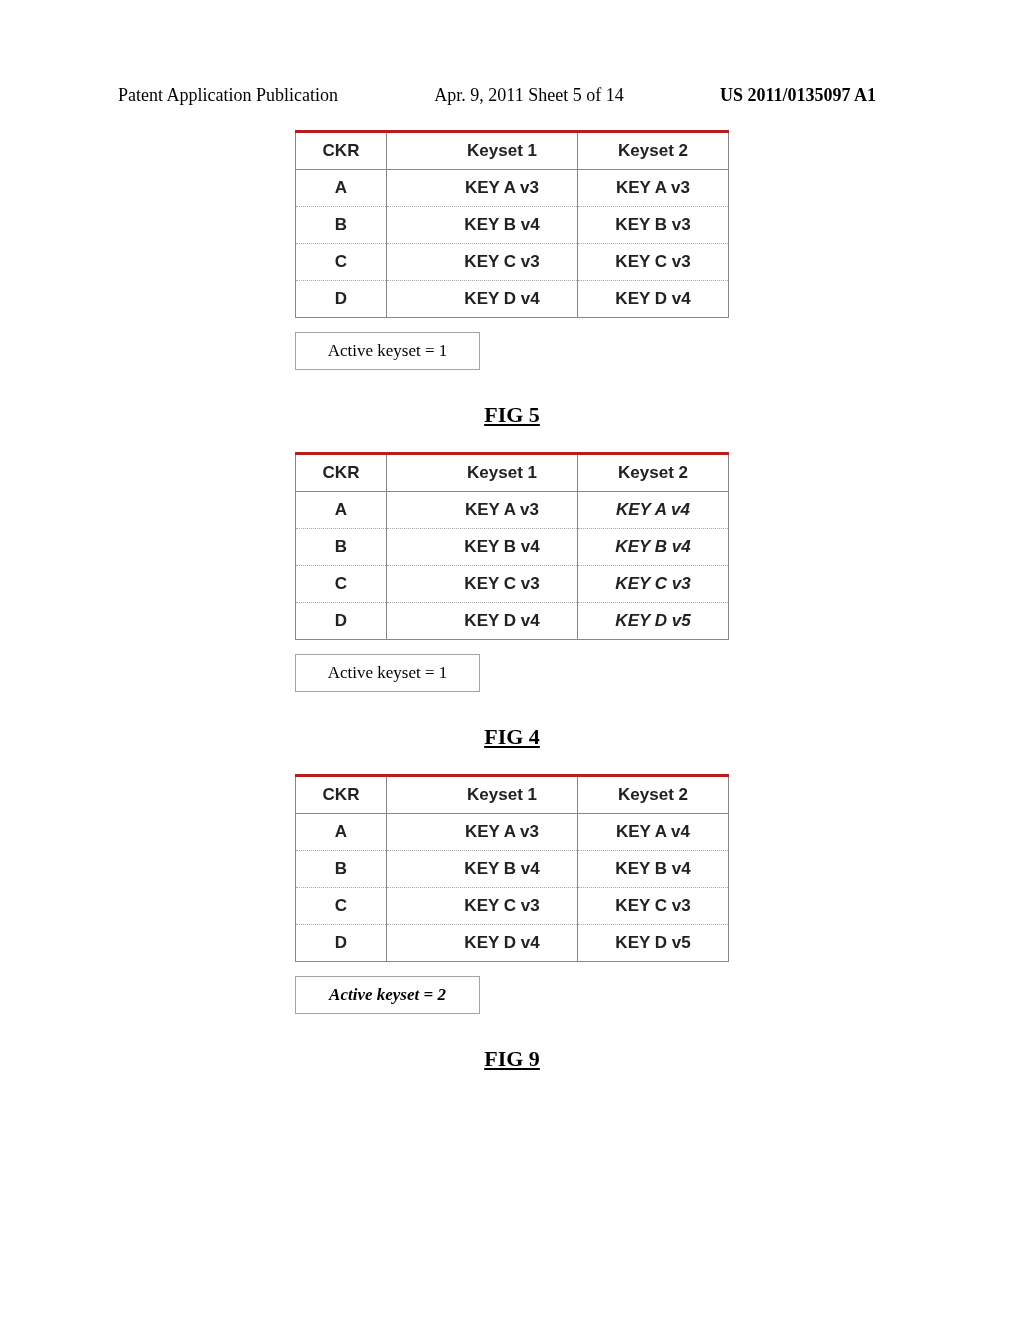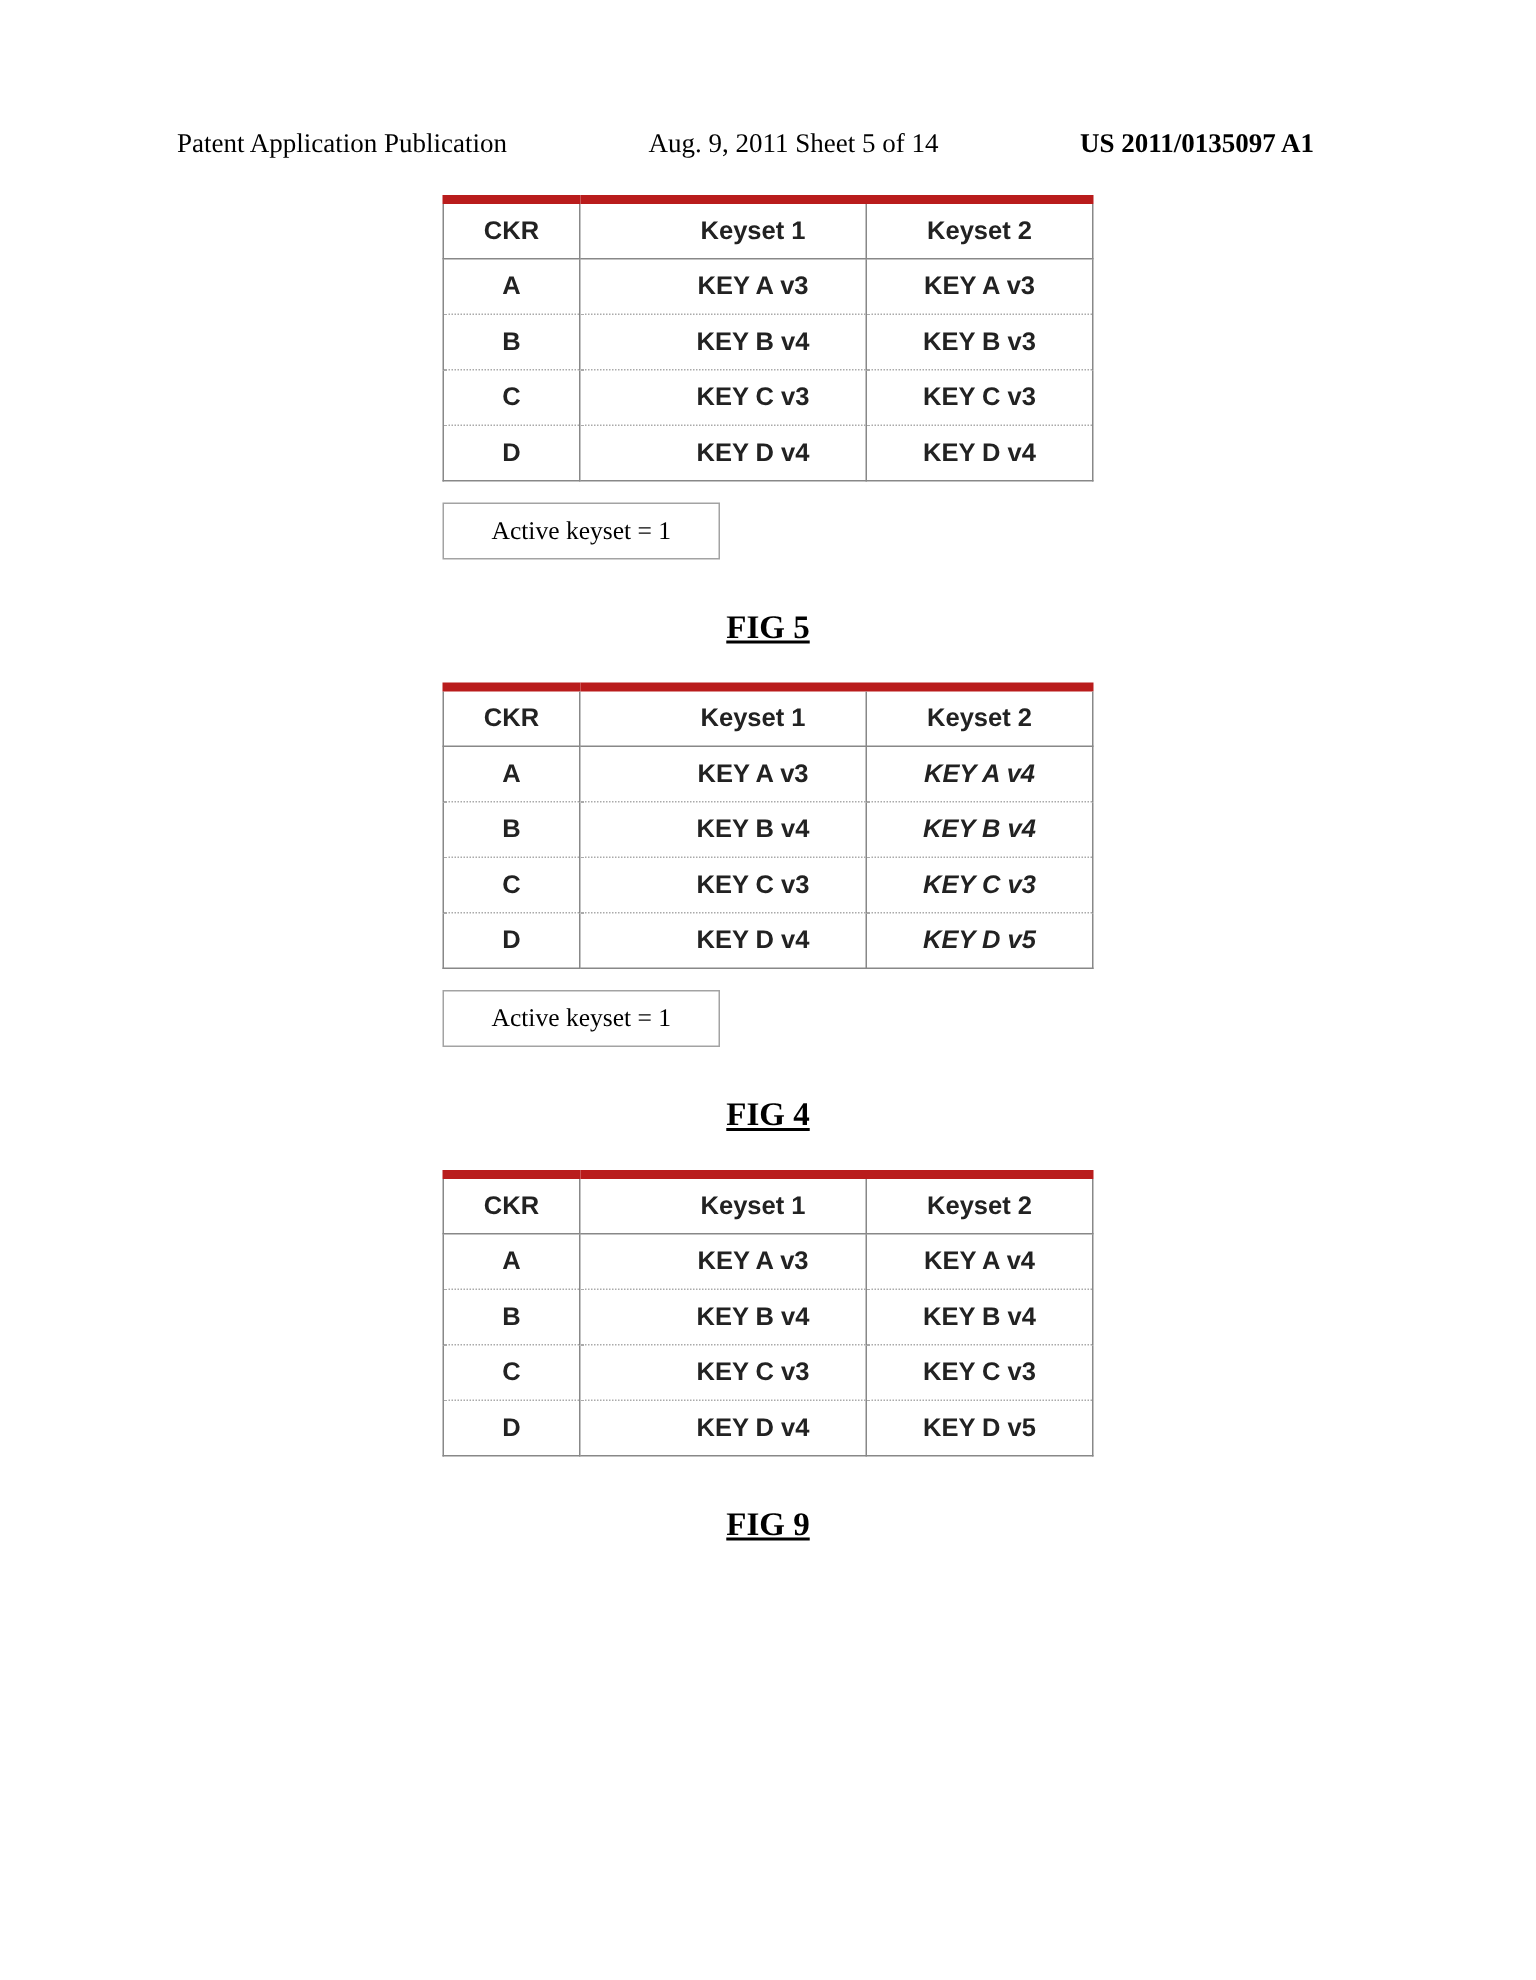--- a/index.html
+++ b/index.html
@@ -58,21 +58,21 @@
   table.keyset th, table.keyset td {
     border-left: 1px solid #888;
     border-right: 1px solid #888;
     border-top: 1px dotted #aaa;
     border-bottom: 1px dotted #aaa;
     padding: 8px 0;
     text-align: center;
     font-weight: bold;
   }
   table.keyset tr:first-child th {
-    border-top: 6px solid #b91c1c;
+    border-top: 3px solid #b91c1c;
     border-bottom: 1px solid #888;
     font-weight: bold;
   }
   table.keyset tr:last-child td {
     border-bottom: 1px solid #888;
   }
   table.keyset th:first-child, table.keyset td:first-child {
     width: 90px;
     font-weight: bold;
     font-family: Verdana, Arial, sans-serif;
@@ -104,21 +104,21 @@
   }
   .fig-caption .ul { text-decoration: underline; }
 </style>
 </head>
 <body>
 
 <div class="page">
 
   <div class="header-row">
     <span class="header-left">Patent Application Publication</span>
-    <span class="header-center">Aug. 9, 2011  Sheet 5 of 14</span>
+    <span class="header-center">Apr. 9, 2011  Sheet 5 of 14</span>
     <span class="header-right">US 2011/0135097 A1</span>
   </div>
 
   <div class="content">
 
     <div class="block">
       <table class="keyset">
         <tbody>
             <tr>
           <th>CKR</th>
@@ -208,17 +208,18 @@
           <td>KEY C v3</td>
           <td>KEY C v3</td>
         </tr>
         <tr>
           <td>D</td>
           <td>KEY D v4</td>
           <td>KEY D v5</td>
         </tr>
       </tbody>
         </table>
+      <div class="active-box em">Active keyset = 2</div>
     </div>
     <div class="fig-caption"><span class="ul">FIG 9</span></div>
 
   </div>
 </div>
 
 </body></html>

